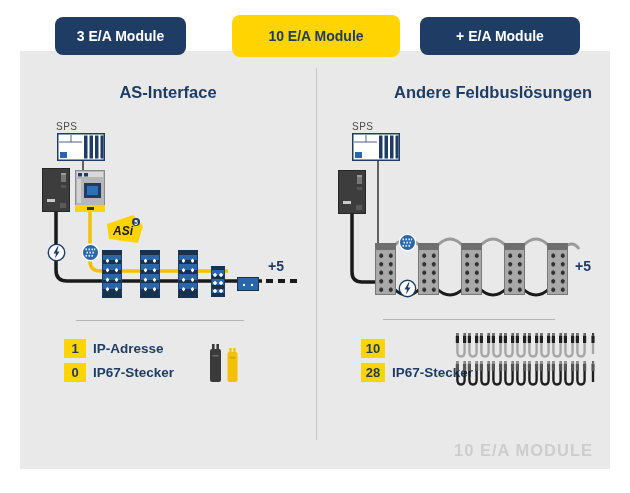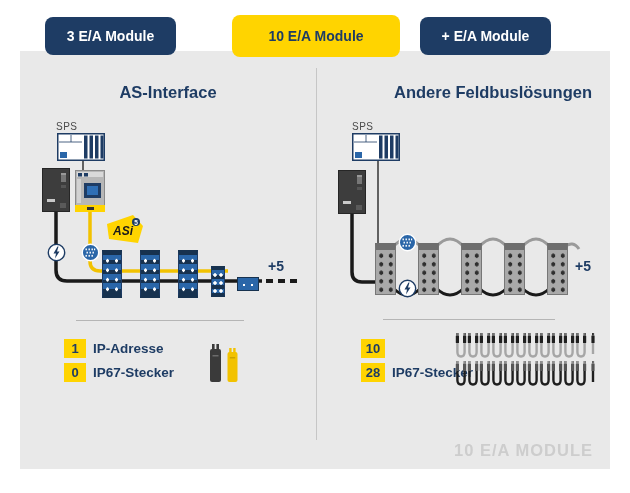--- a/index.html
+++ b/index.html
@@ -6,23 +6,23 @@
   #stage{position:relative;width:630px;height:493px;background:#fff;overflow:hidden;}
   .abs{position:absolute;}
 
   
   #panel-bg{left:20px;top:51px;width:590px;height:418px;background:#e9e9e9;}
   #panel-divider{left:316px;top:68px;width:1px;height:372px;background:#c6c6c6;}
 
   
   .tab{top:17px;height:38px;border-radius:8px;display:flex;align-items:center;justify-content:center;
        font-weight:bold;font-size:14px;color:#fff;background:#1e3c64;cursor:pointer;z-index:5;}
-  #tab-1{left:45px;width:131px;}
+  #tab-1{left:55px;width:131px;}
   #tab-2{left:232px;width:168px;}
-  #tab-3{left:420px;width:131px;}
+  #tab-3{left:420px;width:160px;}
   .tab--active{background:#ffd400;color:#1e3c64;top:15px;height:42px;}
 
   
   .panel-title{font-weight:bold;font-size:16.5px;color:#1e3c64;text-align:center;}
   #title-left{left:20px;top:83px;width:296px;}
   #title-right{left:316px;top:83px;width:354px;}
 
   .sps-label{font-size:10px;color:#4a4a4a;font-weight:normal;letter-spacing:0.5px;}
 
   

